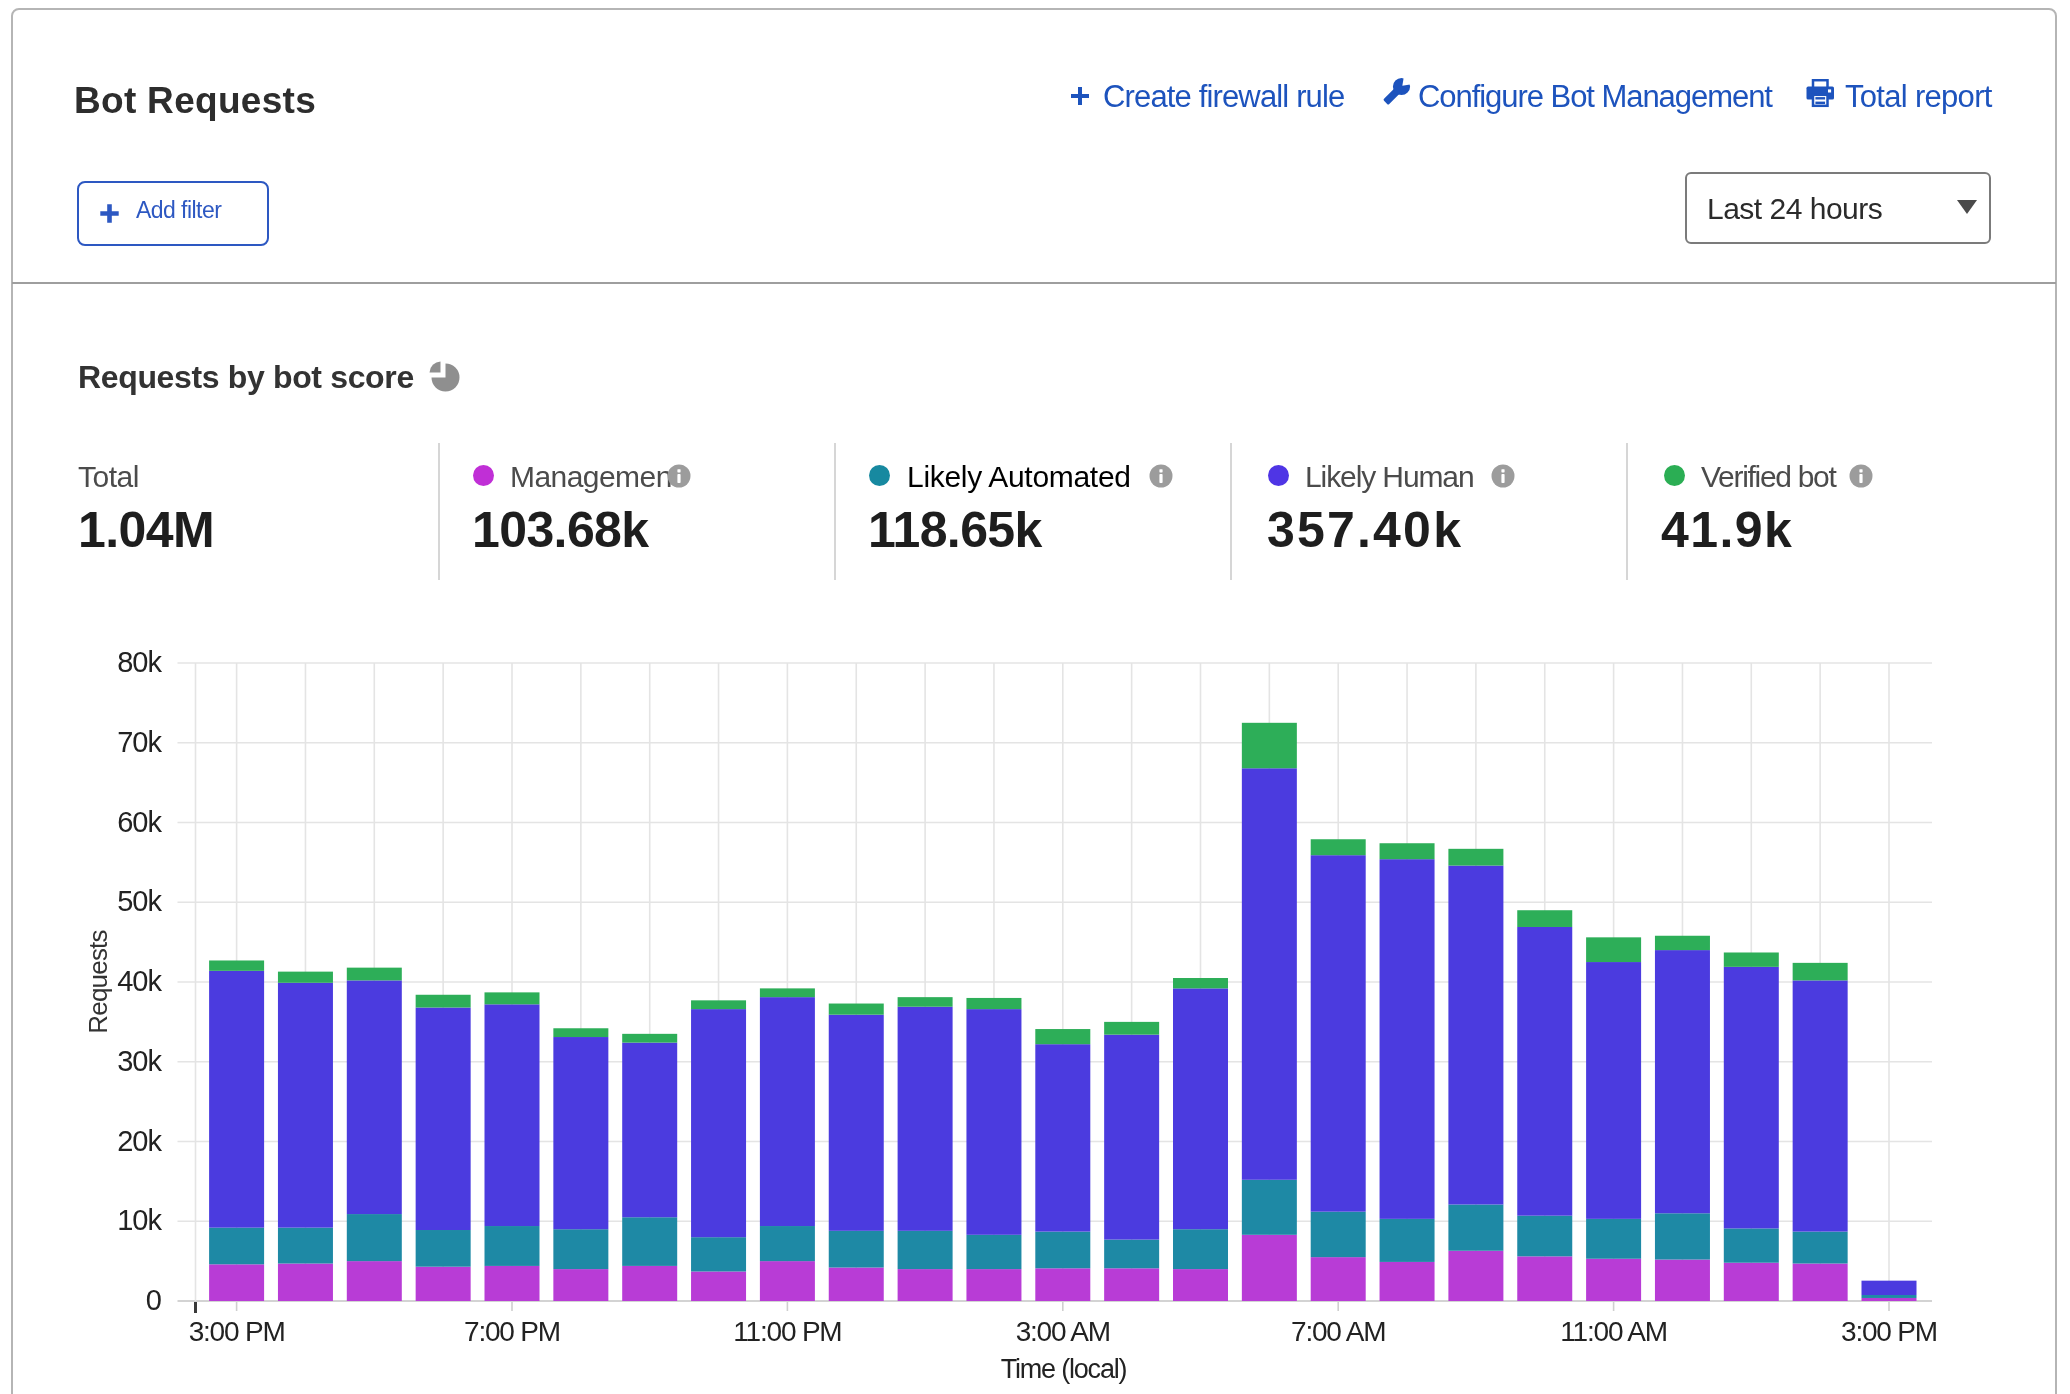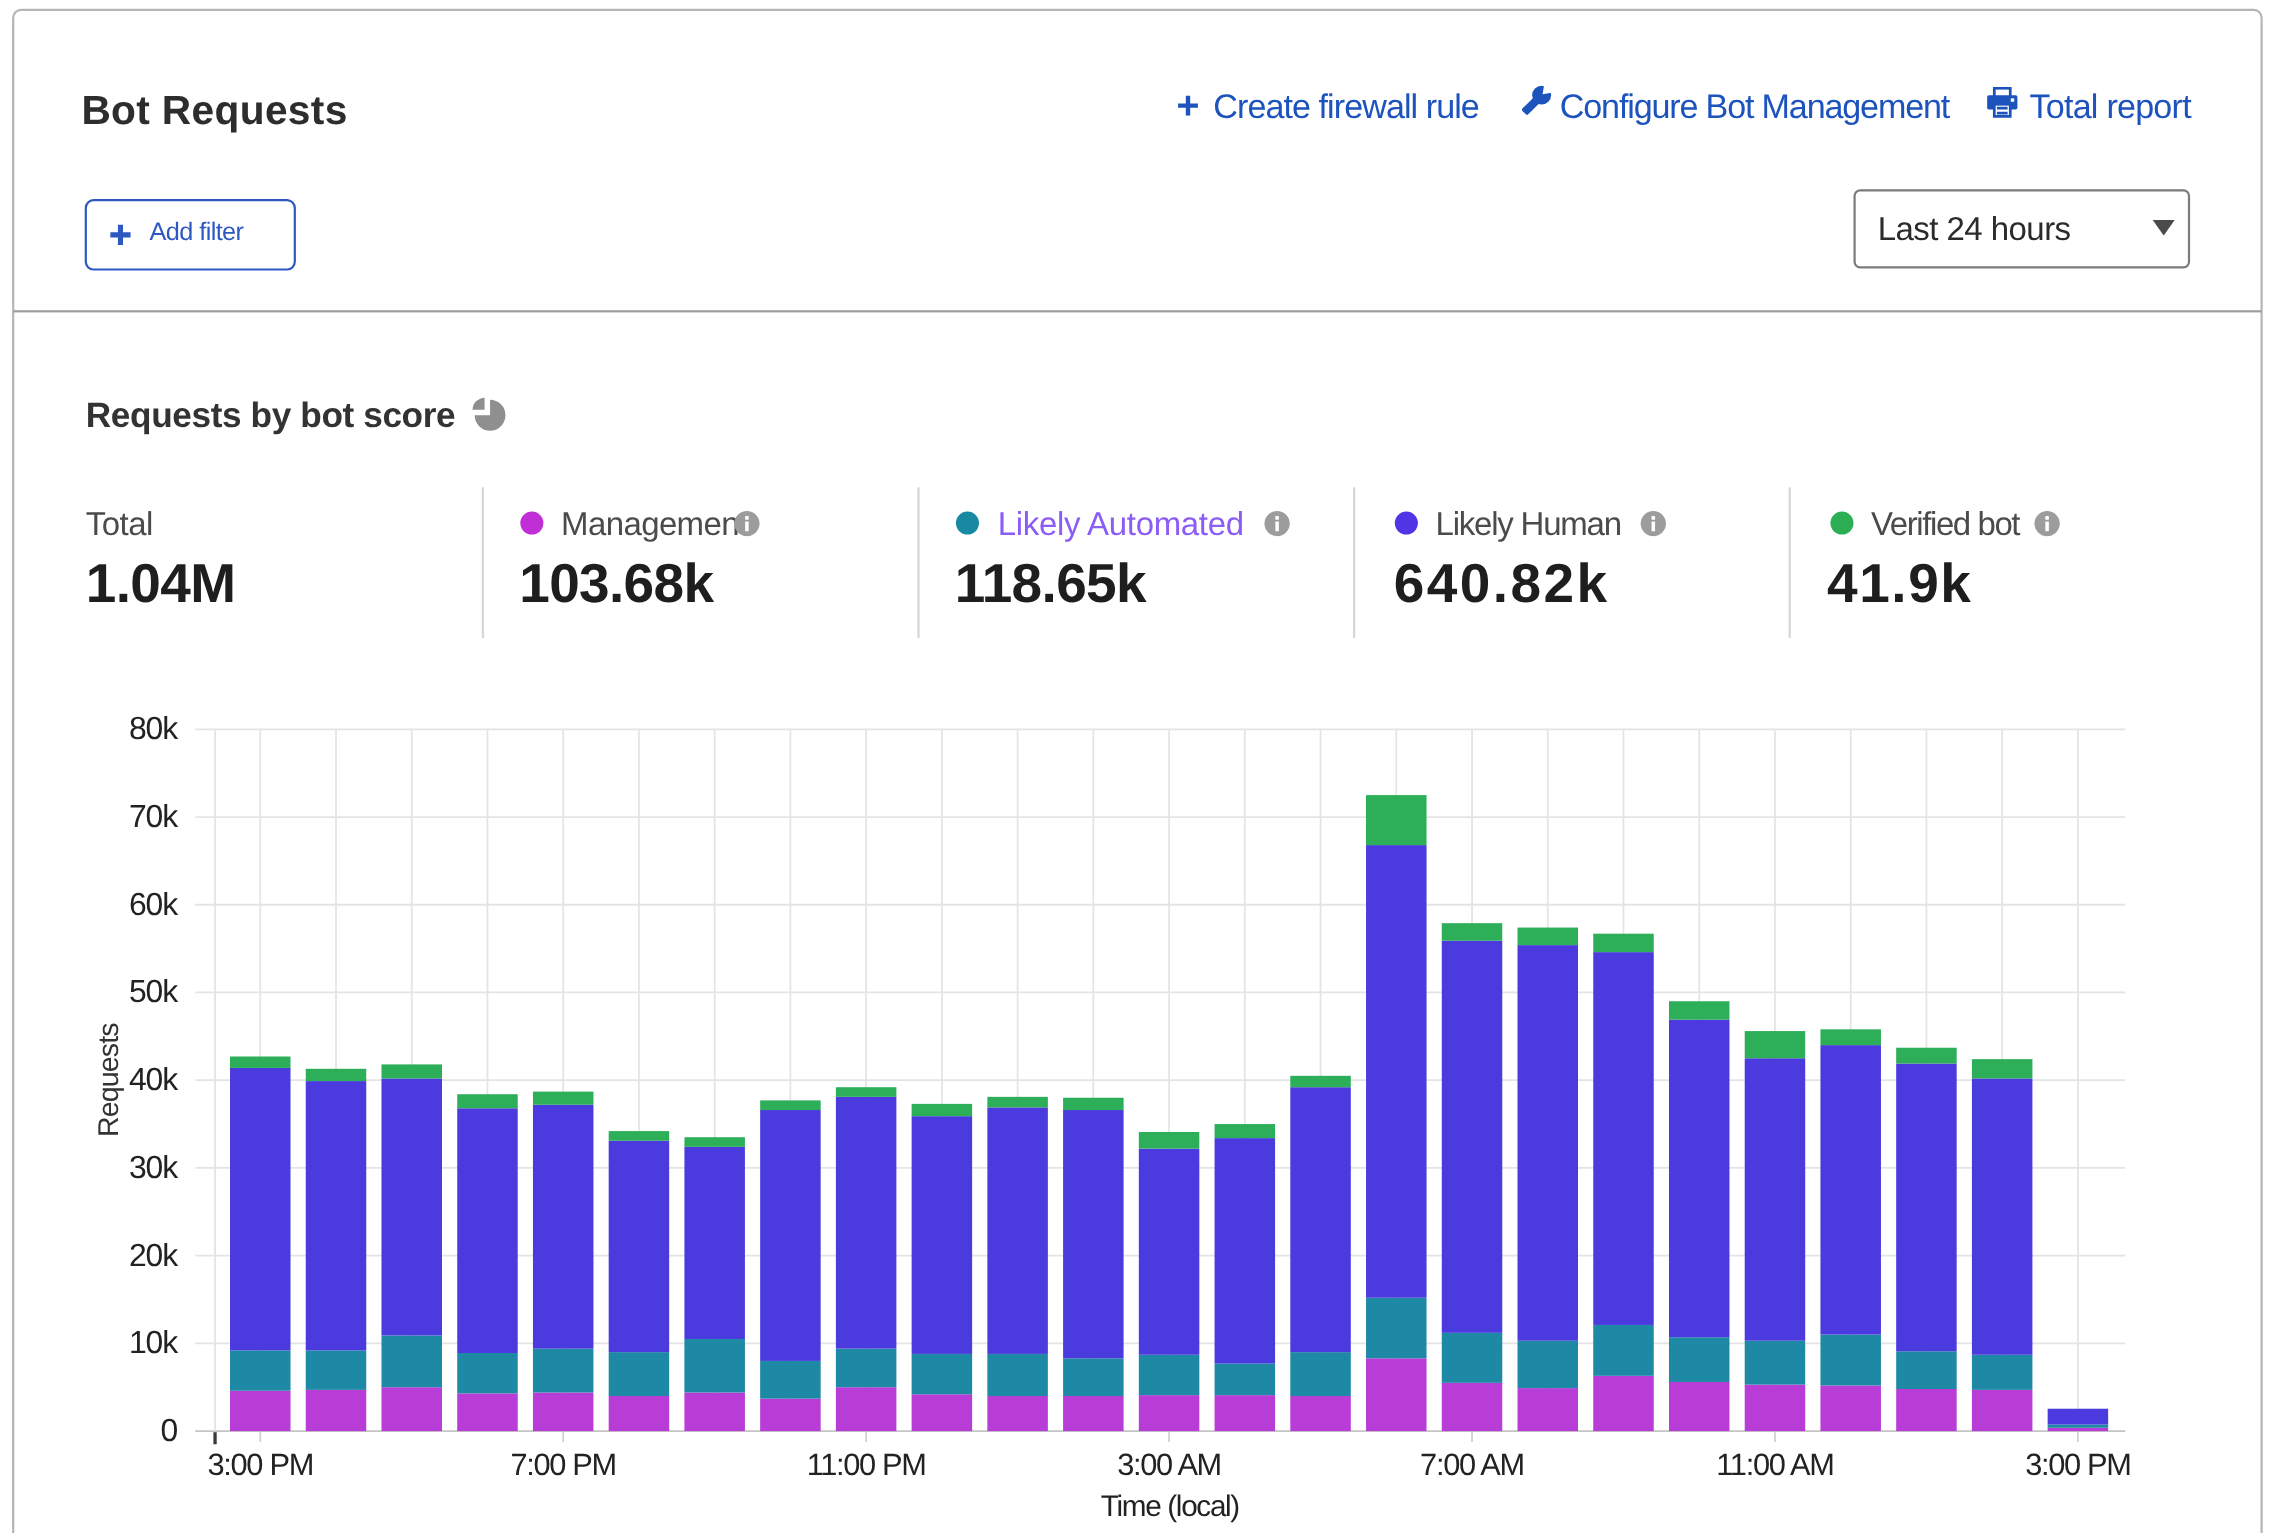--- a/index.html
+++ b/index.html
@@ -51,35 +51,35 @@
 <div style="position:absolute;left:78px;top:501px;font-size:50px;font-weight:700;color:#1e1e1e;letter-spacing:-0.6px">1.04M</div>
 <span style="position:absolute;left:472.5px;top:465.0px;width:21px;height:21px;border-radius:50%;background:#c02fd6"></span>
 <div style="position:absolute;left:510px;top:460px;font-size:30px;color:#4b4b4b;letter-spacing:-0.55px">Management</div>
 <svg style="position:absolute;left:667px;top:463.5px" width="24" height="24">
     <circle cx="12" cy="12" r="11.5" fill="#9c9c9c"></circle>
     <rect x="10.4" y="5.2" width="3.2" height="3.2" rx="0.6" fill="#fff"></rect>
     <rect x="10.4" y="10" width="3.2" height="9" rx="0.8" fill="#fff"></rect>
   </svg>
 <div style="position:absolute;left:472px;top:501px;font-size:50px;font-weight:700;color:#1e1e1e;letter-spacing:-0.6px">103.68k</div>
 <span style="position:absolute;left:868.5px;top:465.0px;width:21px;height:21px;border-radius:50%;background:#1789a0"></span>
-<div style="position:absolute;left:907px;top:460px;font-size:30px;color:#8b5cf6;letter-spacing:-0.3px">Likely Automated</div>
+<div style="position:absolute;left:907px;top:460px;font-size:30px;color:#000000;letter-spacing:-0.3px">Likely Automated</div>
 <svg style="position:absolute;left:1149px;top:463.5px" width="24" height="24">
     <circle cx="12" cy="12" r="11.5" fill="#9c9c9c"></circle>
     <rect x="10.4" y="5.2" width="3.2" height="3.2" rx="0.6" fill="#fff"></rect>
     <rect x="10.4" y="10" width="3.2" height="9" rx="0.8" fill="#fff"></rect>
   </svg>
 <div style="position:absolute;left:868px;top:501px;font-size:50px;font-weight:700;color:#1e1e1e;letter-spacing:-0.6px">118.65k</div>
 <span style="position:absolute;left:1267.5px;top:465.0px;width:21px;height:21px;border-radius:50%;background:#4f35e5"></span>
 <div style="position:absolute;left:1305px;top:460px;font-size:30px;color:#4b4b4b;letter-spacing:-1.1px">Likely Human</div>
 <svg style="position:absolute;left:1491px;top:463.5px" width="24" height="24">
     <circle cx="12" cy="12" r="11.5" fill="#9c9c9c"></circle>
     <rect x="10.4" y="5.2" width="3.2" height="3.2" rx="0.6" fill="#fff"></rect>
     <rect x="10.4" y="10" width="3.2" height="9" rx="0.8" fill="#fff"></rect>
   </svg>
-<div style="position:absolute;left:1267px;top:501px;font-size:50px;font-weight:700;color:#1e1e1e;letter-spacing:2.2px">640.82k</div>
+<div style="position:absolute;left:1267px;top:501px;font-size:50px;font-weight:700;color:#1e1e1e;letter-spacing:2.2px">357.40k</div>
 <span style="position:absolute;left:1663.5px;top:465.0px;width:21px;height:21px;border-radius:50%;background:#2bae54"></span>
 <div style="position:absolute;left:1701px;top:460px;font-size:30px;color:#4b4b4b;letter-spacing:-1.3px">Verified bot</div>
 <svg style="position:absolute;left:1849px;top:463.5px" width="24" height="24">
     <circle cx="12" cy="12" r="11.5" fill="#9c9c9c"></circle>
     <rect x="10.4" y="5.2" width="3.2" height="3.2" rx="0.6" fill="#fff"></rect>
     <rect x="10.4" y="10" width="3.2" height="9" rx="0.8" fill="#fff"></rect>
   </svg>
 <div style="position:absolute;left:1661px;top:501px;font-size:50px;font-weight:700;color:#1e1e1e;letter-spacing:1.4px">41.9k</div>
 <div style="position:absolute;left:438px;top:443px;width:1.5px;height:137px;background:#d6d6d6"></div>
 <div style="position:absolute;left:834px;top:443px;width:1.5px;height:137px;background:#d6d6d6"></div>

